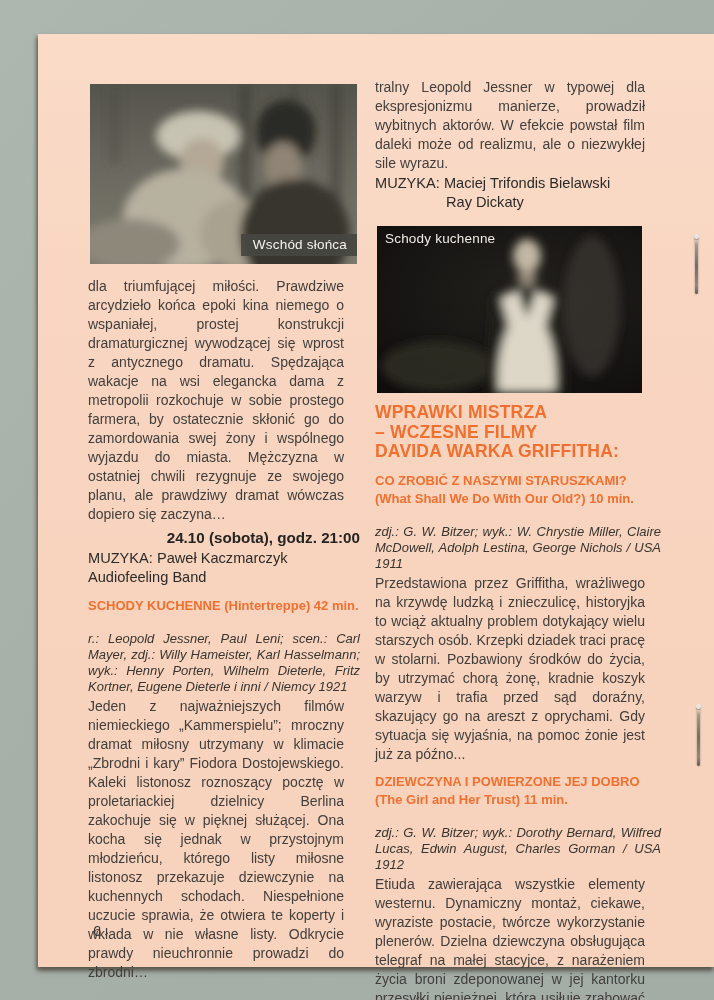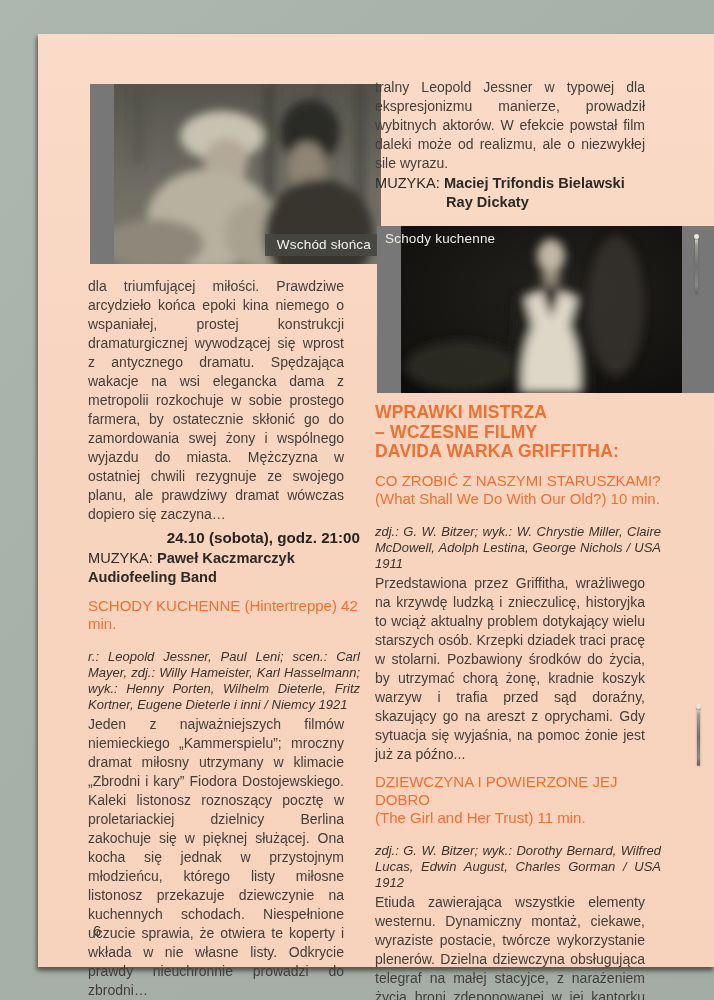--- a/index.html
+++ b/index.html
@@ -15,35 +15,35 @@
     background:linear-gradient(180deg,#fadbc8 0%,#f8d5c0 35%,#f7d2bc 100%);
     box-shadow:-2px 3px 3px rgba(70,62,52,.45), 0 4px 5px rgba(60,52,44,.55);
   }
   .col{position:absolute;color:#3f3c3a;}
   .col-left{left:50px;top:48px;width:272px;}
   .col-right{left:337px;top:44px;width:286px;}
   p.body{
     margin:0 16px 1px 0;font-size:14px;line-height:19px;text-align:justify;
     color:#413e3c;
   }
-  .photo-frame{position:relative;overflow:hidden;background:#777;padding-left:24px;}
+  .photo-frame{position:relative;overflow:hidden;background:#777;}
   .photo1{width:267px;height:180px;margin:2px 0 13px 2px;}
-  .photo2{width:337px;height:167px;margin:14px 0 10px 2px;}
+  .photo2{width:265px;height:167px;margin:14px 0 10px 2px;}
   .photo-caption{
     position:absolute;right:0;bottom:8px;background:rgba(70,70,66,.92);
     color:#f5f3ee;font-size:13.5px;padding:3px 10px 4px 12px;letter-spacing:.2px;
   }
   .photo-label{
     position:absolute;left:8px;top:5px;color:#efece6;font-size:13.5px;letter-spacing:.2px;
   }
   .date-line{font-size:15.2px;font-weight:bold;color:#262422;text-align:right;margin:4px 0 1px 0;line-height:20px;}
   .muzyka{font-size:14.6px;color:#2c2a28;line-height:19px;margin:0;}
-  .muzyka b{font-weight:bold;text-align:right;}
+  .muzyka b{font-weight:normal;text-align:right;}
   .muzyka-indent{margin-left:71px;}
-  .film-title{font-size:15px;font-weight:normal;color:#f1702f;line-height:18px;margin:10px 0 2px 0;}
+  .film-title{font-size:13px;font-weight:bold;color:#f1702f;line-height:18px;margin:10px 0 2px 0;}
   .film-title2{margin:9px 0 2px 0;}
   .film-title .tline{display:block;}
   .credits{font-size:13px;font-style:italic;line-height:16px;color:#38342f;text-align:justify;margin:16px 0 2px 0;}
   .section-title{
     color:#f1702f;font-weight:bold;font-size:17.5px;line-height:19.5px;
     margin:9px 0 7px 0;letter-spacing:.2px;
   }
   .section-title .tline{display:block;}
   .page-number{position:absolute;left:55px;bottom:28px;font-size:15px;color:#3a3734;}
   .staple{

